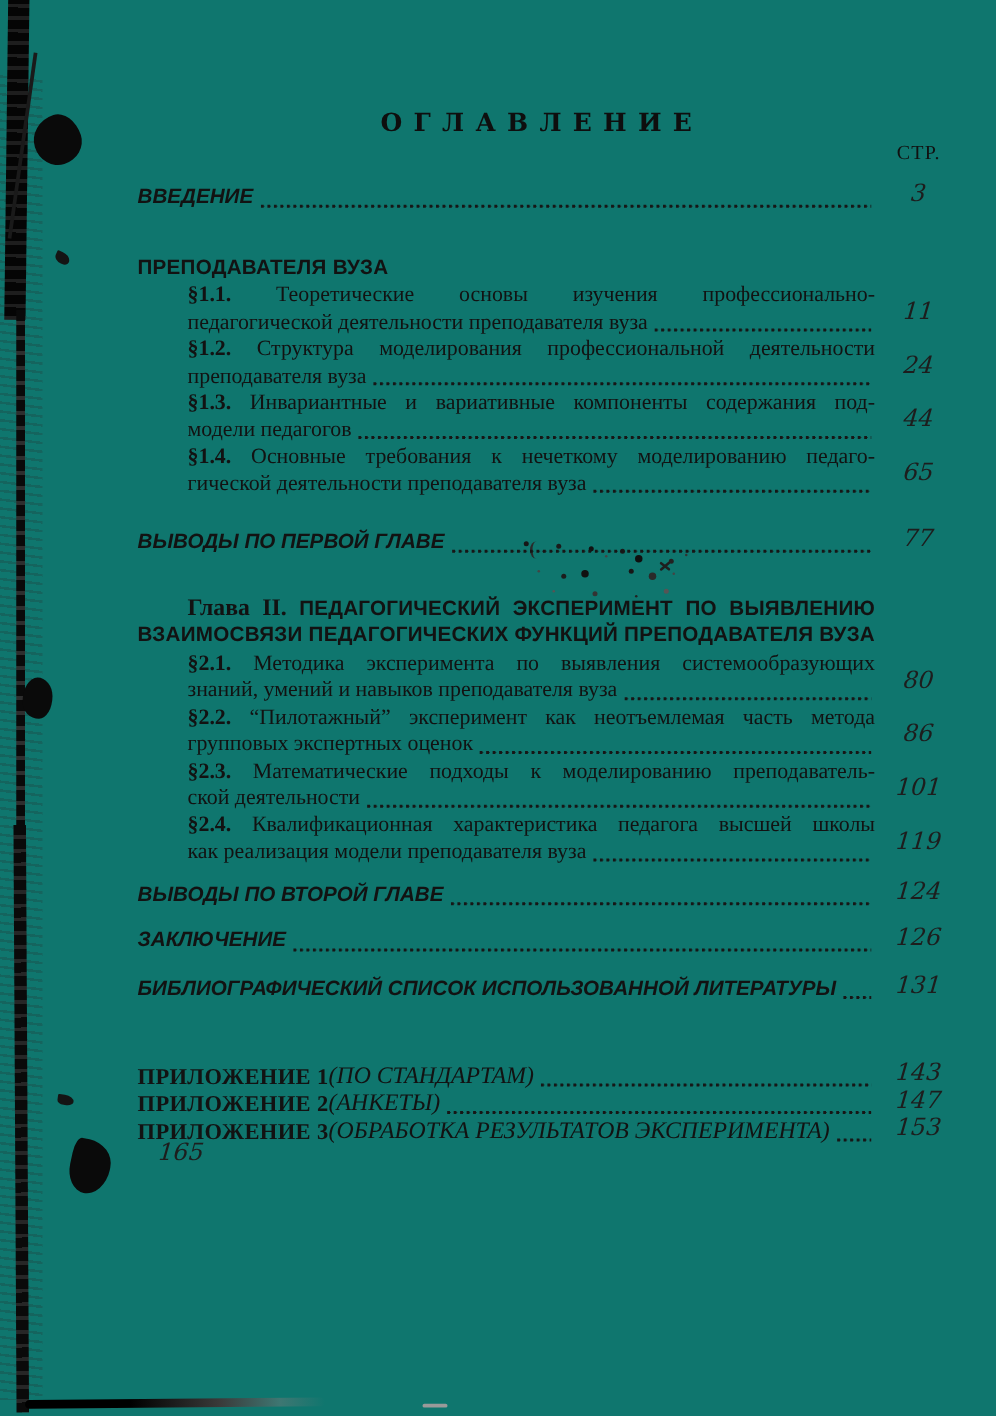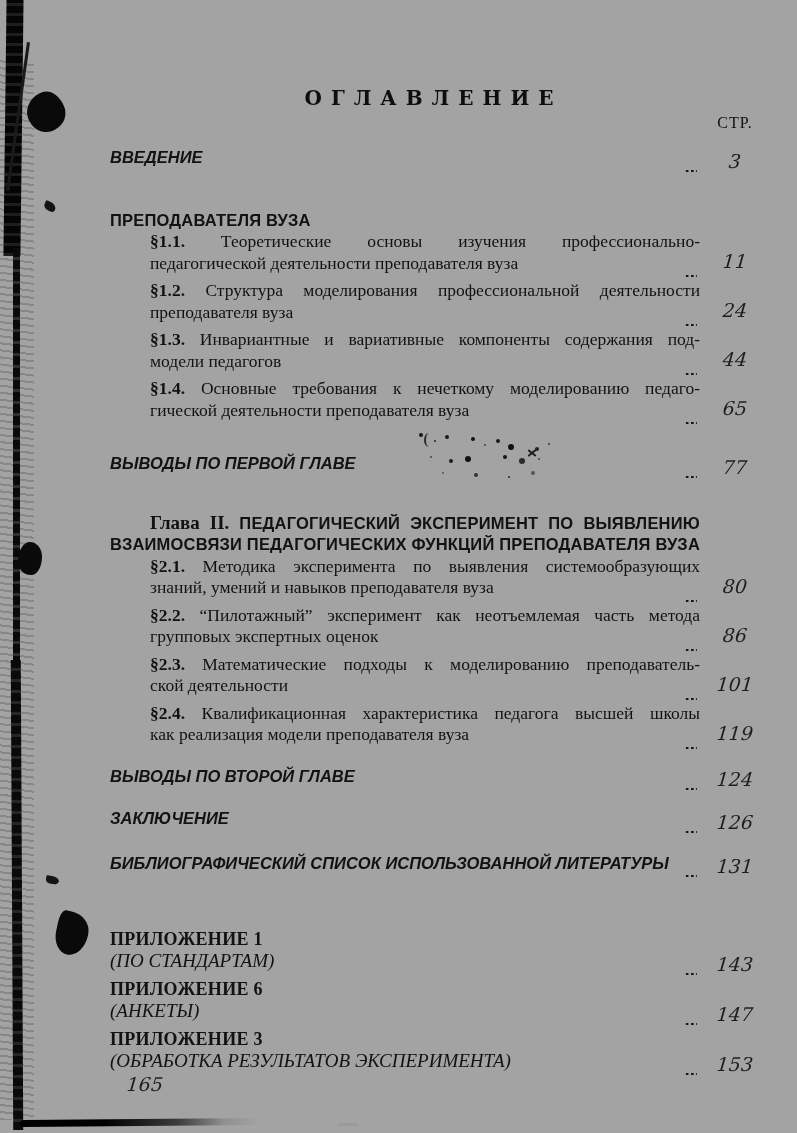--- a/index.html
+++ b/index.html
@@ -1,17 +1,17 @@
 <!DOCTYPE html>
 <html><head>
 <meta charset="utf-8">
 <style>
   html,body{margin:0;padding:0;background:#e8e8e8;}
   .sheet{
-    position:relative;width:797px;height:1133px;background:#a3a3a3;
+    position:relative;width:797px;height:1133px;background:#0f766e;
     margin:0 auto;overflow:hidden;
     font-family:"Liberation Serif",serif;color:#121212;
   }
   
   .title{
     position:absolute;top:86px;left:80px;right:10px;margin:0;
     text-align:center;font-family:"DejaVu Serif",serif;
     font-size:20px;font-weight:bold;letter-spacing:9px;color:#0e0e0e;
   }
   .colhdr{
@@ -23,21 +23,21 @@
   #toc{position:absolute;left:110px;top:147px;width:660px;}
   .row{display:flex;align-items:flex-end;}
   .content{flex:1 1 auto;min-width:0;}
   .pagecol{
     flex:0 0 70px;text-align:center;
     font-family:"DejaVu Serif",serif;font-style:italic;font-size:19px;
     line-height:20px;color:#1d1d1d;transform:translateY(-4px) skewX(-5deg);
   }
   .section .pagecol{transform:translateY(-9px) skewX(-5deg);}
   .line{line-height:21.5px;}
-  .line.withleader{display:flex;align-items:flex-start;flex-direction:column;}
+  .line.withleader{display:flex;align-items:center;}
   .ltext{white-space:normal;}
   .withleader .ltext{white-space:nowrap;}
   .leader{
     flex:1 1 auto;min-width:12px;height:4px;align-self:flex-end;
     margin:0 3px 2px 5px;
     background-image:radial-gradient(circle at 2px 2px,#161616 1.25px,transparent 1.5px);
     background-size:5.2px 4px;background-repeat:repeat-x;background-position:left bottom;
   }
   .line.just{text-align:justify;text-align-last:justify;}
   
@@ -247,21 +247,21 @@
             <span class="prefix">ПРИЛОЖЕНИЕ 1</span> 
             <span class="ltext">(ПО СТАНДАРТАМ)</span>
             <span class="leader"></span>
           </div>
         </div>
         <div class="pagecol">143</div>
       </div>
       <div class="row appendix">
         <div class="content">
           <div class="line first withleader">
-            <span class="prefix">ПРИЛОЖЕНИЕ 6</span> 
+            <span class="prefix">ПРИЛОЖЕНИЕ 2</span> 
             <span class="ltext">(АНКЕТЫ)</span>
             <span class="leader"></span>
           </div>
         </div>
         <div class="pagecol">147</div>
       </div>
       <div class="row appendix">
         <div class="content">
           <div class="line first withleader">
             <span class="prefix">ПРИЛОЖЕНИЕ 3</span> 

